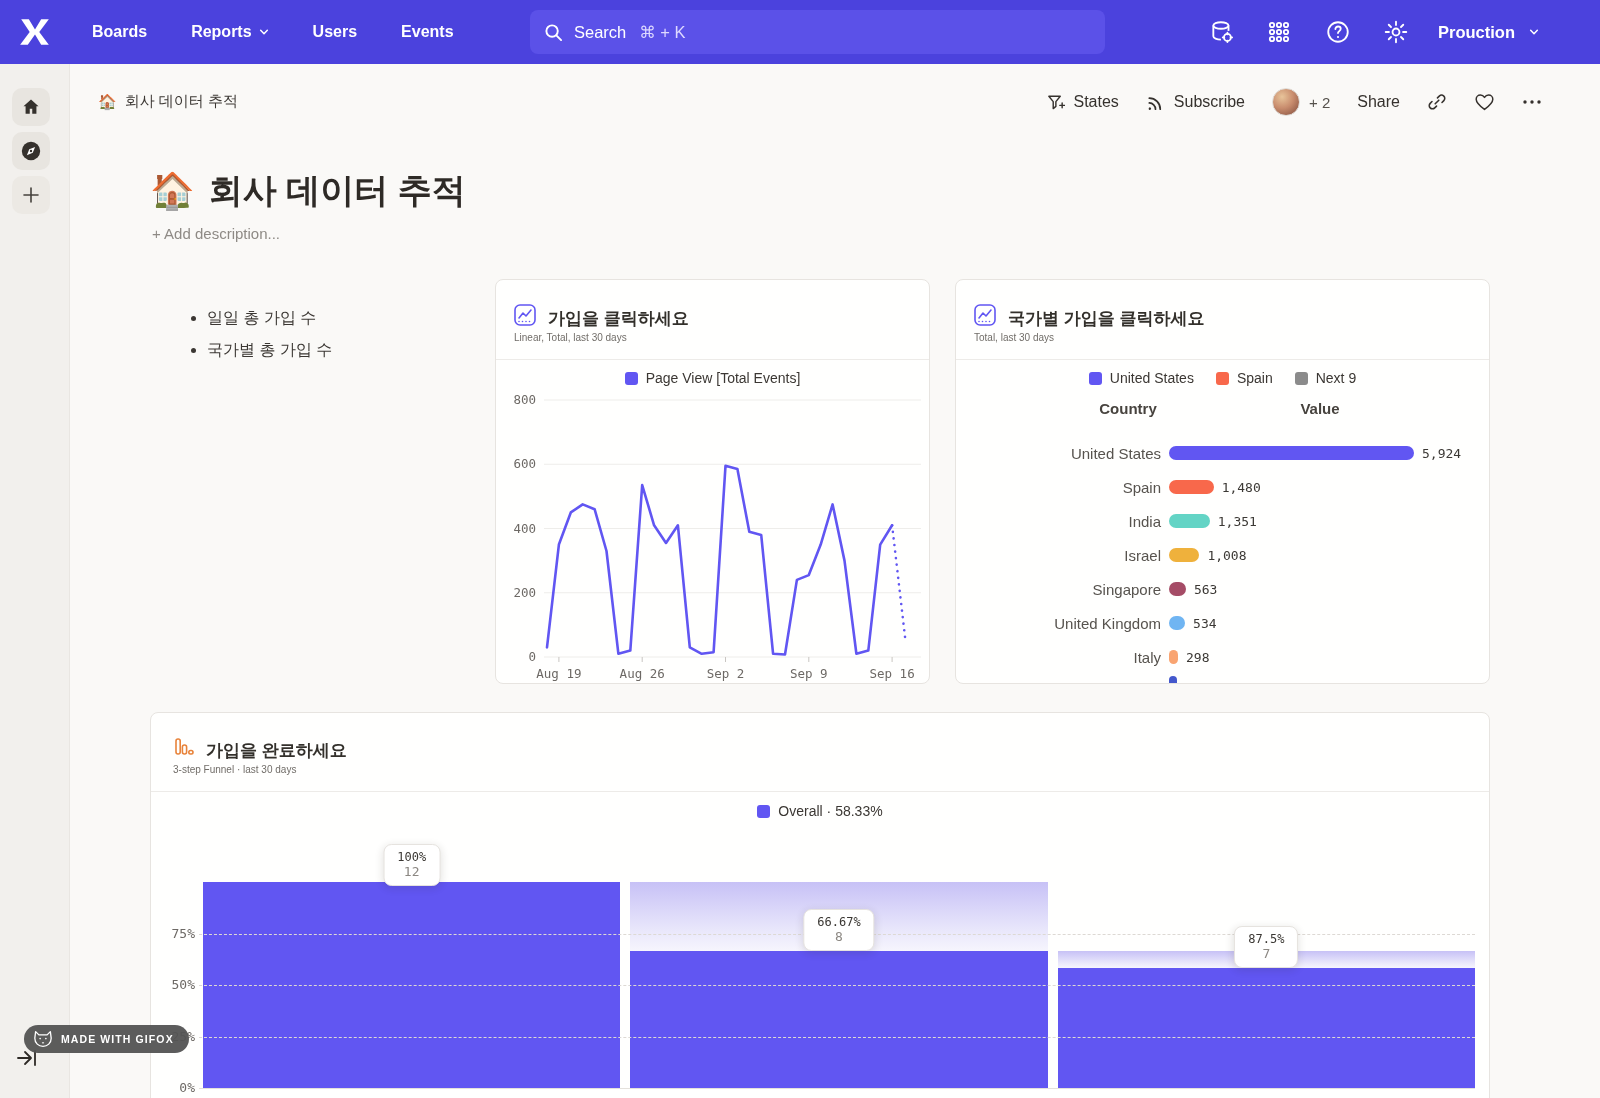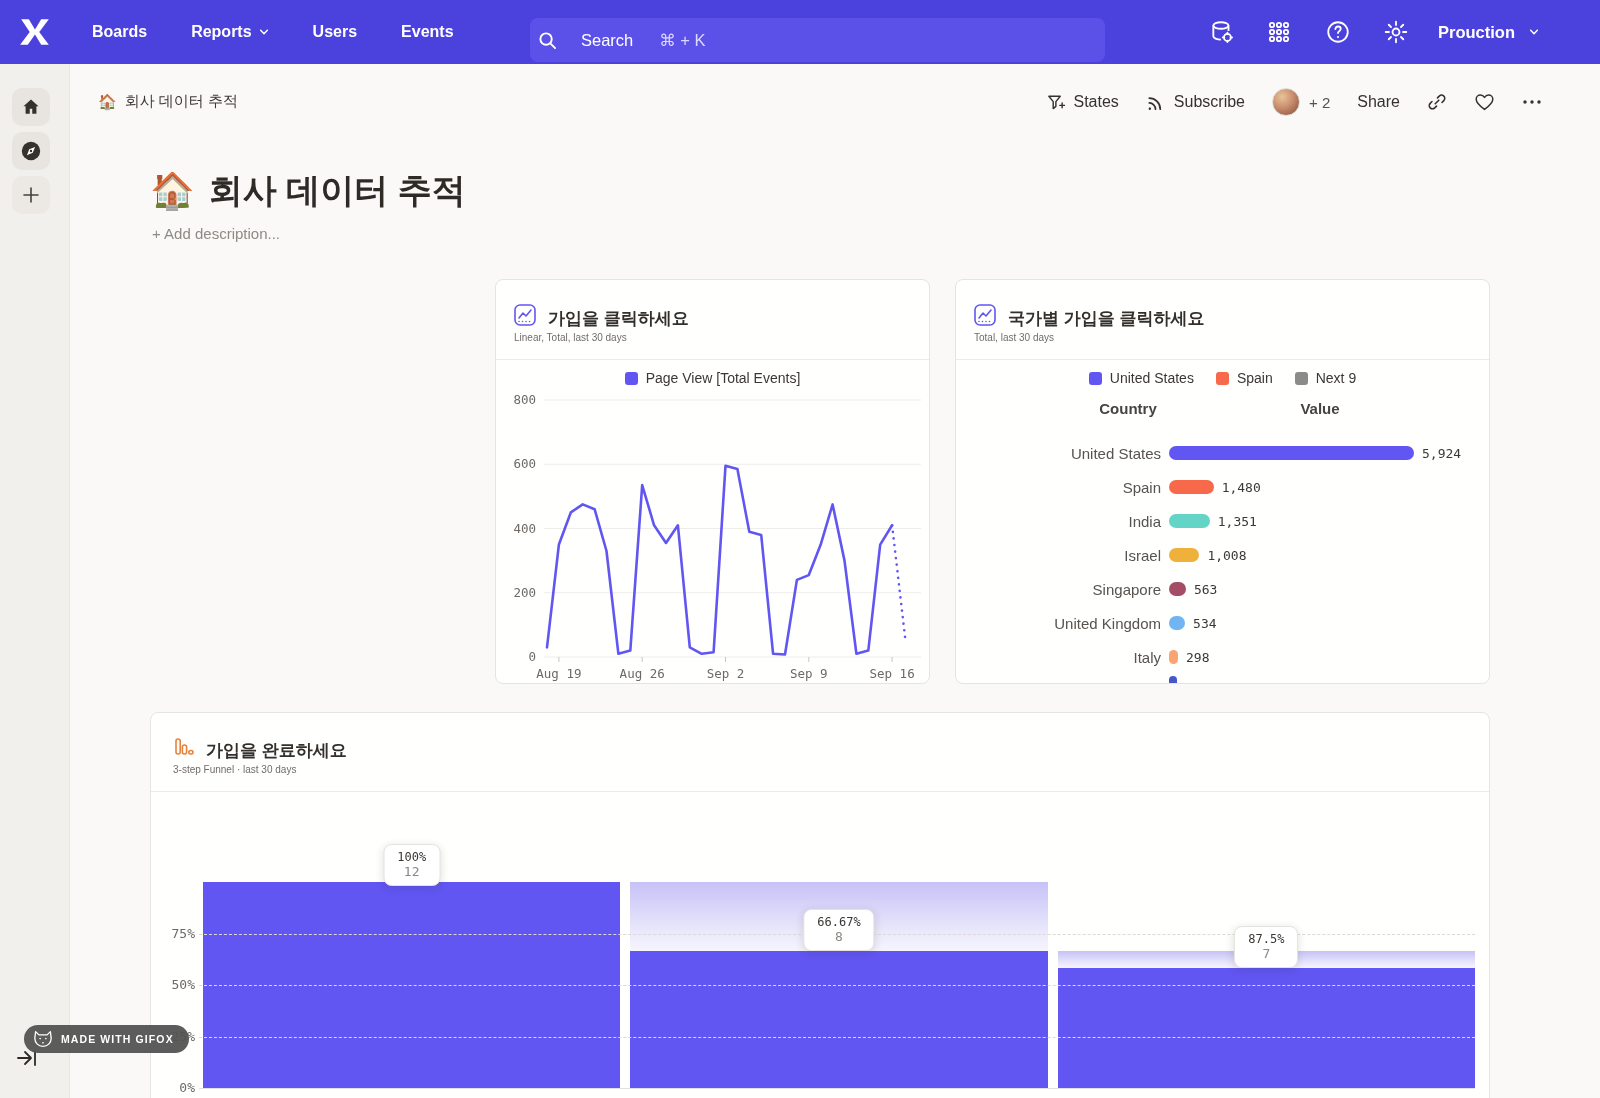--- a/index.html
+++ b/index.html
@@ -4,21 +4,21 @@
 <style>
   * { margin:0; padding:0; box-sizing:border-box; }
   html,body { width:1600px; height:1098px; overflow:hidden; font-family:"Liberation Sans", sans-serif; background:#faf9f7; }
 
   
   .hdr { position:absolute; left:0; top:0; width:1600px; height:64px; background:#4b42dd; display:flex; align-items:center; z-index:30; }
   .logo { position:absolute; left:18px; top:15px; width:34px; height:34px; }
   .nav { position:absolute; left:92px; top:0; height:64px; display:flex; align-items:center; gap:44px; }
   .nav-item { color:#fff; font-size:16px; font-weight:600; display:flex; align-items:center; gap:7px; cursor:pointer; }
   .chev { width:10px; height:10px; }
-  .search { position:absolute; left:530px; top:18px; width:575px; height:44px; background:#5b51e8; border-radius:8px; display:flex; align-items:center; padding:0 8px; gap:24px; }
+  .search { position:absolute; left:530px; top:10px; width:575px; height:44px; background:#5b51e8; border-radius:8px; display:flex; align-items:center; padding:0 14px; gap:11px; }
   .search span { color:#fff; font-size:16.5px; font-weight:500; }
   .search .short { color:#ded9ff; margin-left:2px; }
   .hdr-ic { position:absolute; top:16px; width:32px; height:32px; display:flex; align-items:center; justify-content:center; cursor:pointer; }
   .proj { position:absolute; left:1438px; top:0; height:64px; display:flex; align-items:center; gap:14px; color:#fff; font-size:16.5px; font-weight:600; cursor:pointer;text-align:right; }
 
   
   .rail { position:absolute; left:0; top:64px; width:70px; height:1034px; background:#f2f0ed; border-right:1px solid #e9e6e2; z-index:20; }
   .rail-btn { position:absolute; left:12px; width:38px; height:38px; background:#e8e5e0; border-radius:10px; display:flex; align-items:center; justify-content:center; cursor:pointer; }
   .rail-expand { position:absolute; left:16px; top:984px; width:24px; height:22px; cursor:pointer; }
 
@@ -236,20 +236,24 @@
     </div>
   </div>
 
   <div class="ptitle">
     <span style="font-size:36px">🏠</span>
     <span>회사 데이터 추적</span>
   </div>
   <div class="pdesc">+ Add description...</div>
 
   <div class="tcard">
+    <ul id="tc-bullets">
+        <li>일일 총 가입 수</li>
+        <li>국가별 총 가입 수</li>
+      </ul>
   </div>
 
   <div class="card" id="line-card">
     <svg class="card-hd-ic" viewBox="0 0 22 22">
       <rect x="1" y="1" width="20" height="20" rx="5" fill="none" stroke="#6156f2" stroke-width="1.6"></rect>
       <path d="M5 14l4-5 3 3 5-6" fill="none" stroke="#6156f2" stroke-width="1.6" stroke-linecap="round" stroke-linejoin="round"></path>
       <path d="M5 17.5h.01M8.5 17.5h.01M12 17.5h.01M15.5 17.5h.01" stroke="#6156f2" stroke-width="1.6" stroke-linecap="round"></path>
     </svg>
     <div class="card-title">가입을 클릭하세요</div>
     <div class="card-sub">Linear, Total, last 30 days</div>
@@ -353,20 +357,26 @@
 
   <div class="card" id="funnel-card">
     <svg class="card-hd-ic" style="left:22px;top:23px" viewBox="0 0 22 22">
       <rect x="3" y="3" width="4.2" height="15" rx="2" fill="none" stroke="#e8833a" stroke-width="1.6"></rect>
       <rect x="9.4" y="9" width="4.2" height="9" rx="2" fill="none" stroke="#e8833a" stroke-width="1.6"></rect>
       <rect x="15.8" y="14.5" width="4.2" height="3.5" rx="1.7" fill="none" stroke="#e8833a" stroke-width="1.6"></rect>
     </svg>
     <div class="card-title" style="left:55px;top:26px">가입을 완료하세요</div>
     <div class="card-sub" style="left:22px;top:51px">3-step Funnel · last 30 days</div>
     <div class="card-div" style="top:78px"></div>
+    <div class="legend" id="funnel-legend" style="top:90px">
+        <div class="leg-it">
+          <span class="leg-sq" style="background: rgb(97, 86, 242);"></span>
+          <span>Overall · 58.33%</span>
+        </div>
+      </div>
     <div id="funnel-axis"></div>
     <div class="fplot" id="funnel-plot">
         <div class="fstep" style="left: 0px; width: 417.333px;">
           <div class="fsolid" style="top: 0px; height: 206px; background: rgb(97, 86, 242);"></div>
         </div>
         <div class="ftip" style="left: 208.667px; top: -38px;">
           <div class="l1 mono">100%</div>
           <div class="l2 mono">12</div>
         </div>
         <div class="fstep" style="left: 427.333px; width: 417.333px;">

